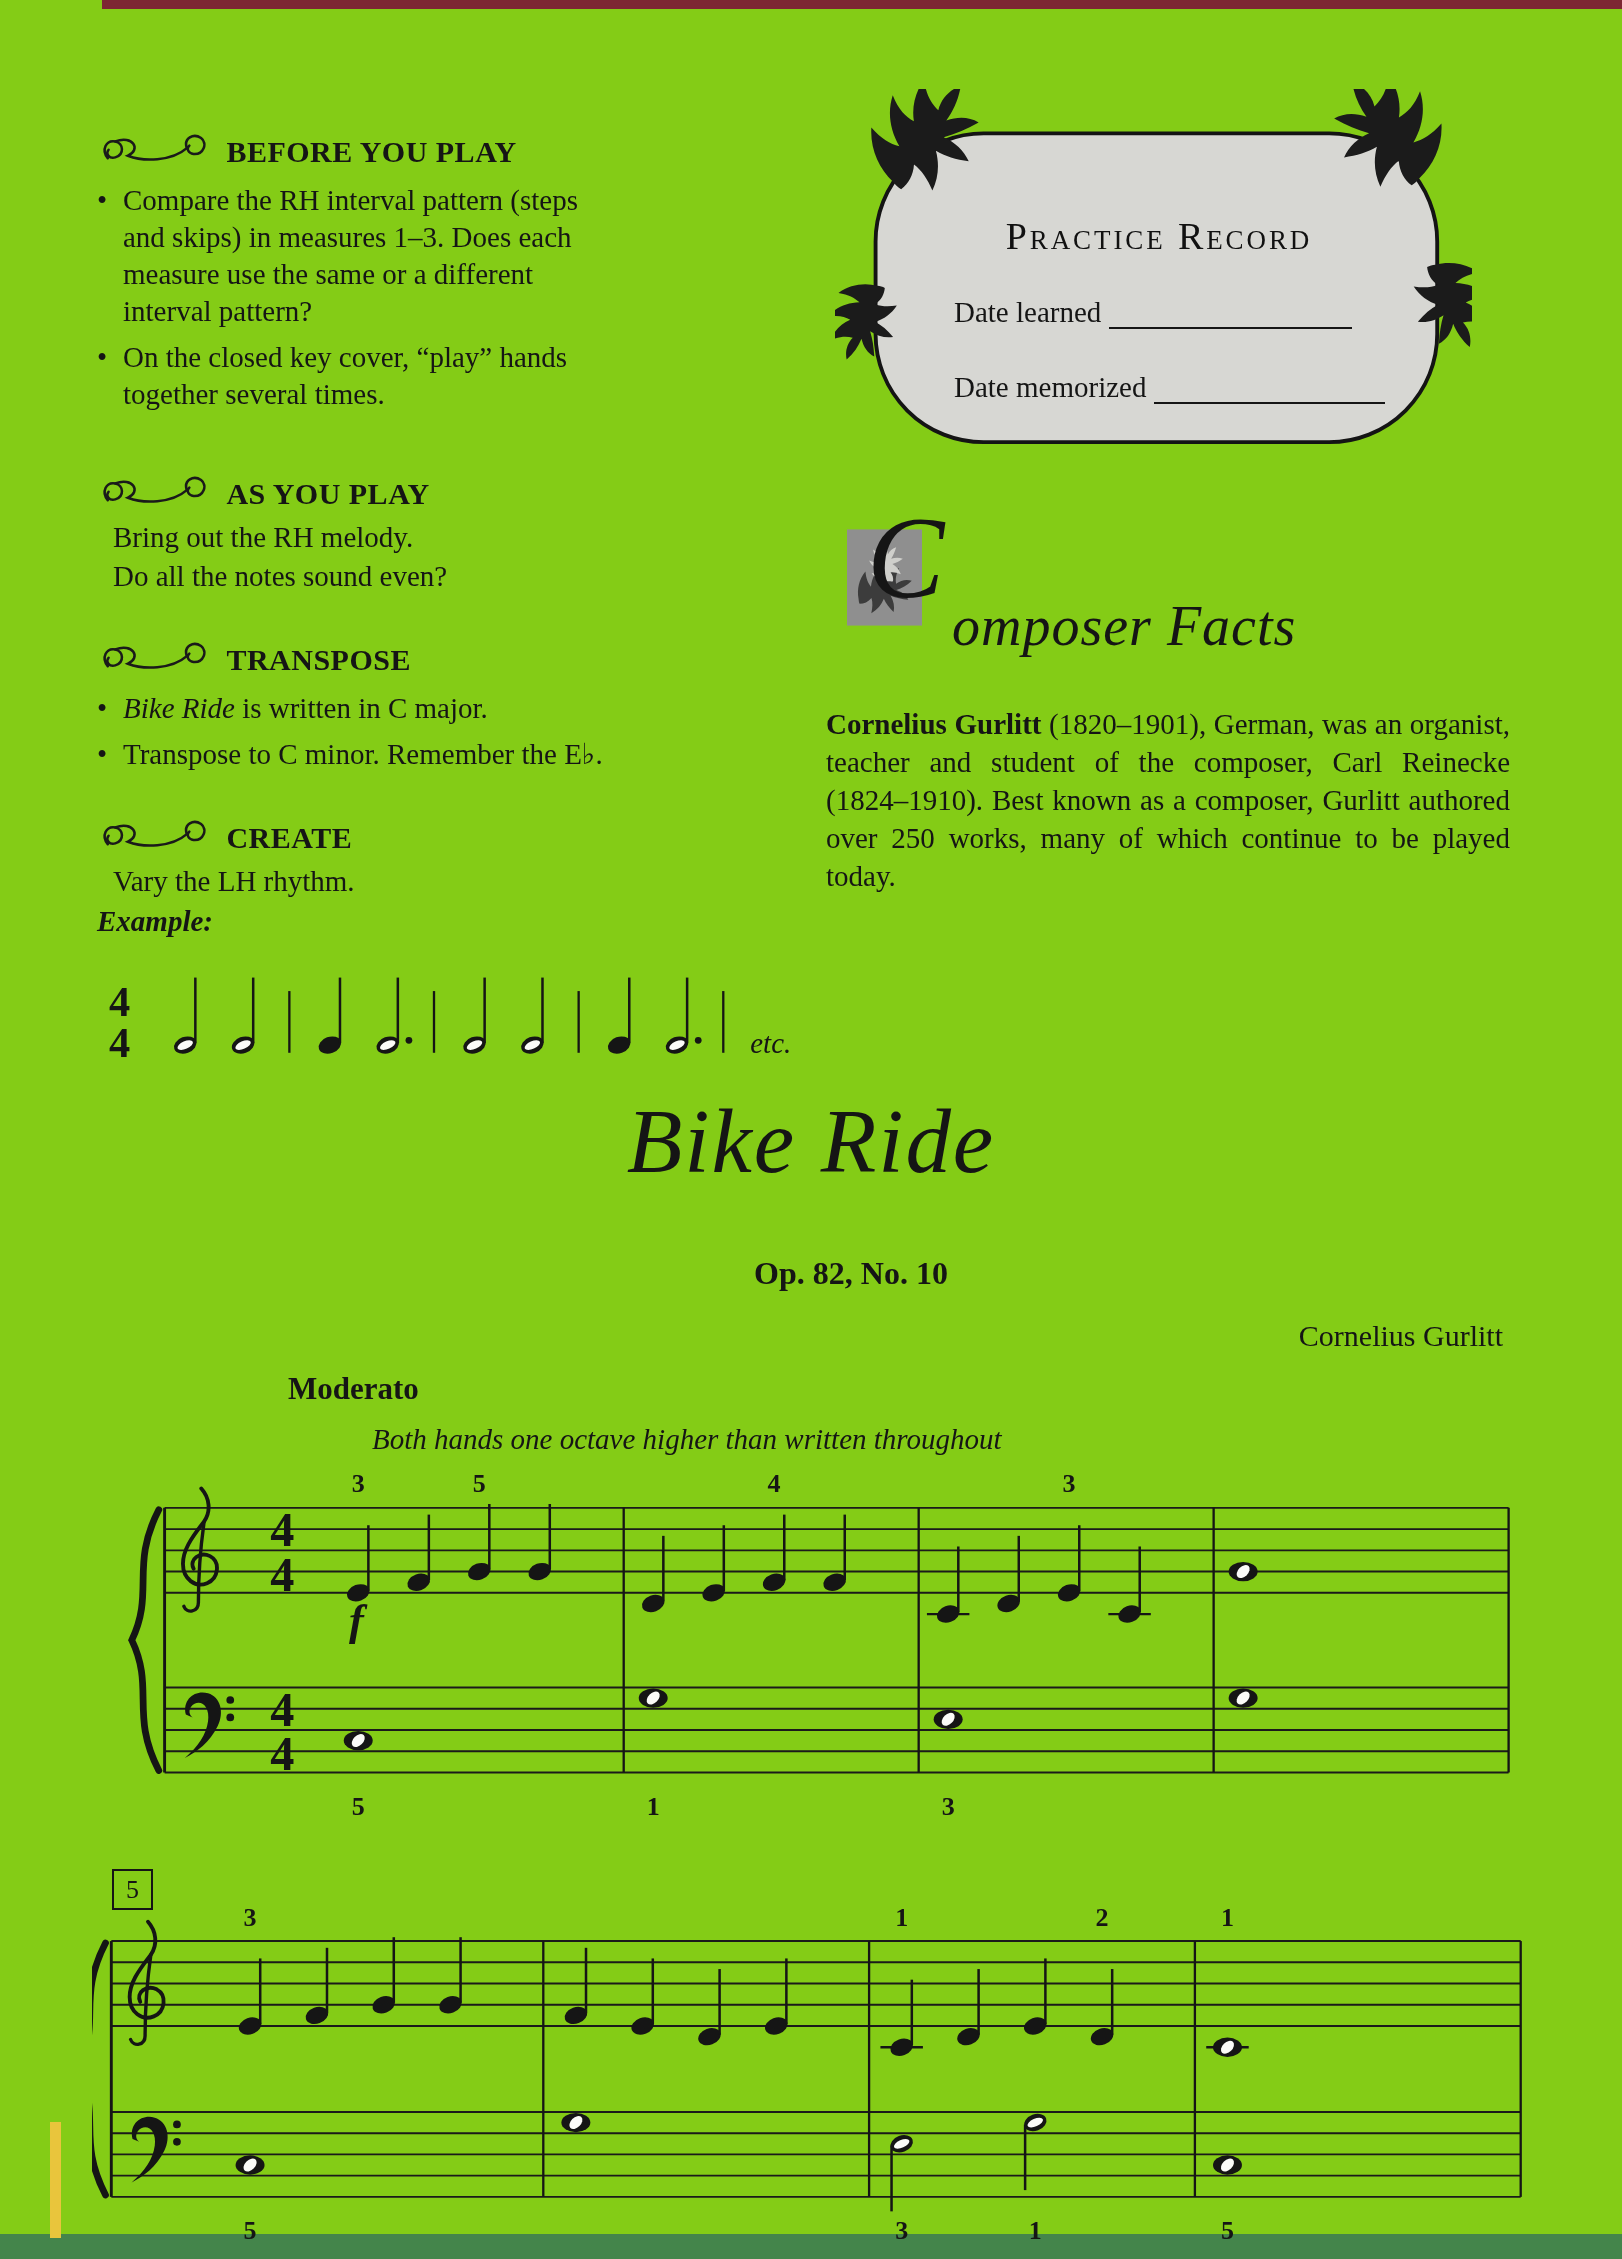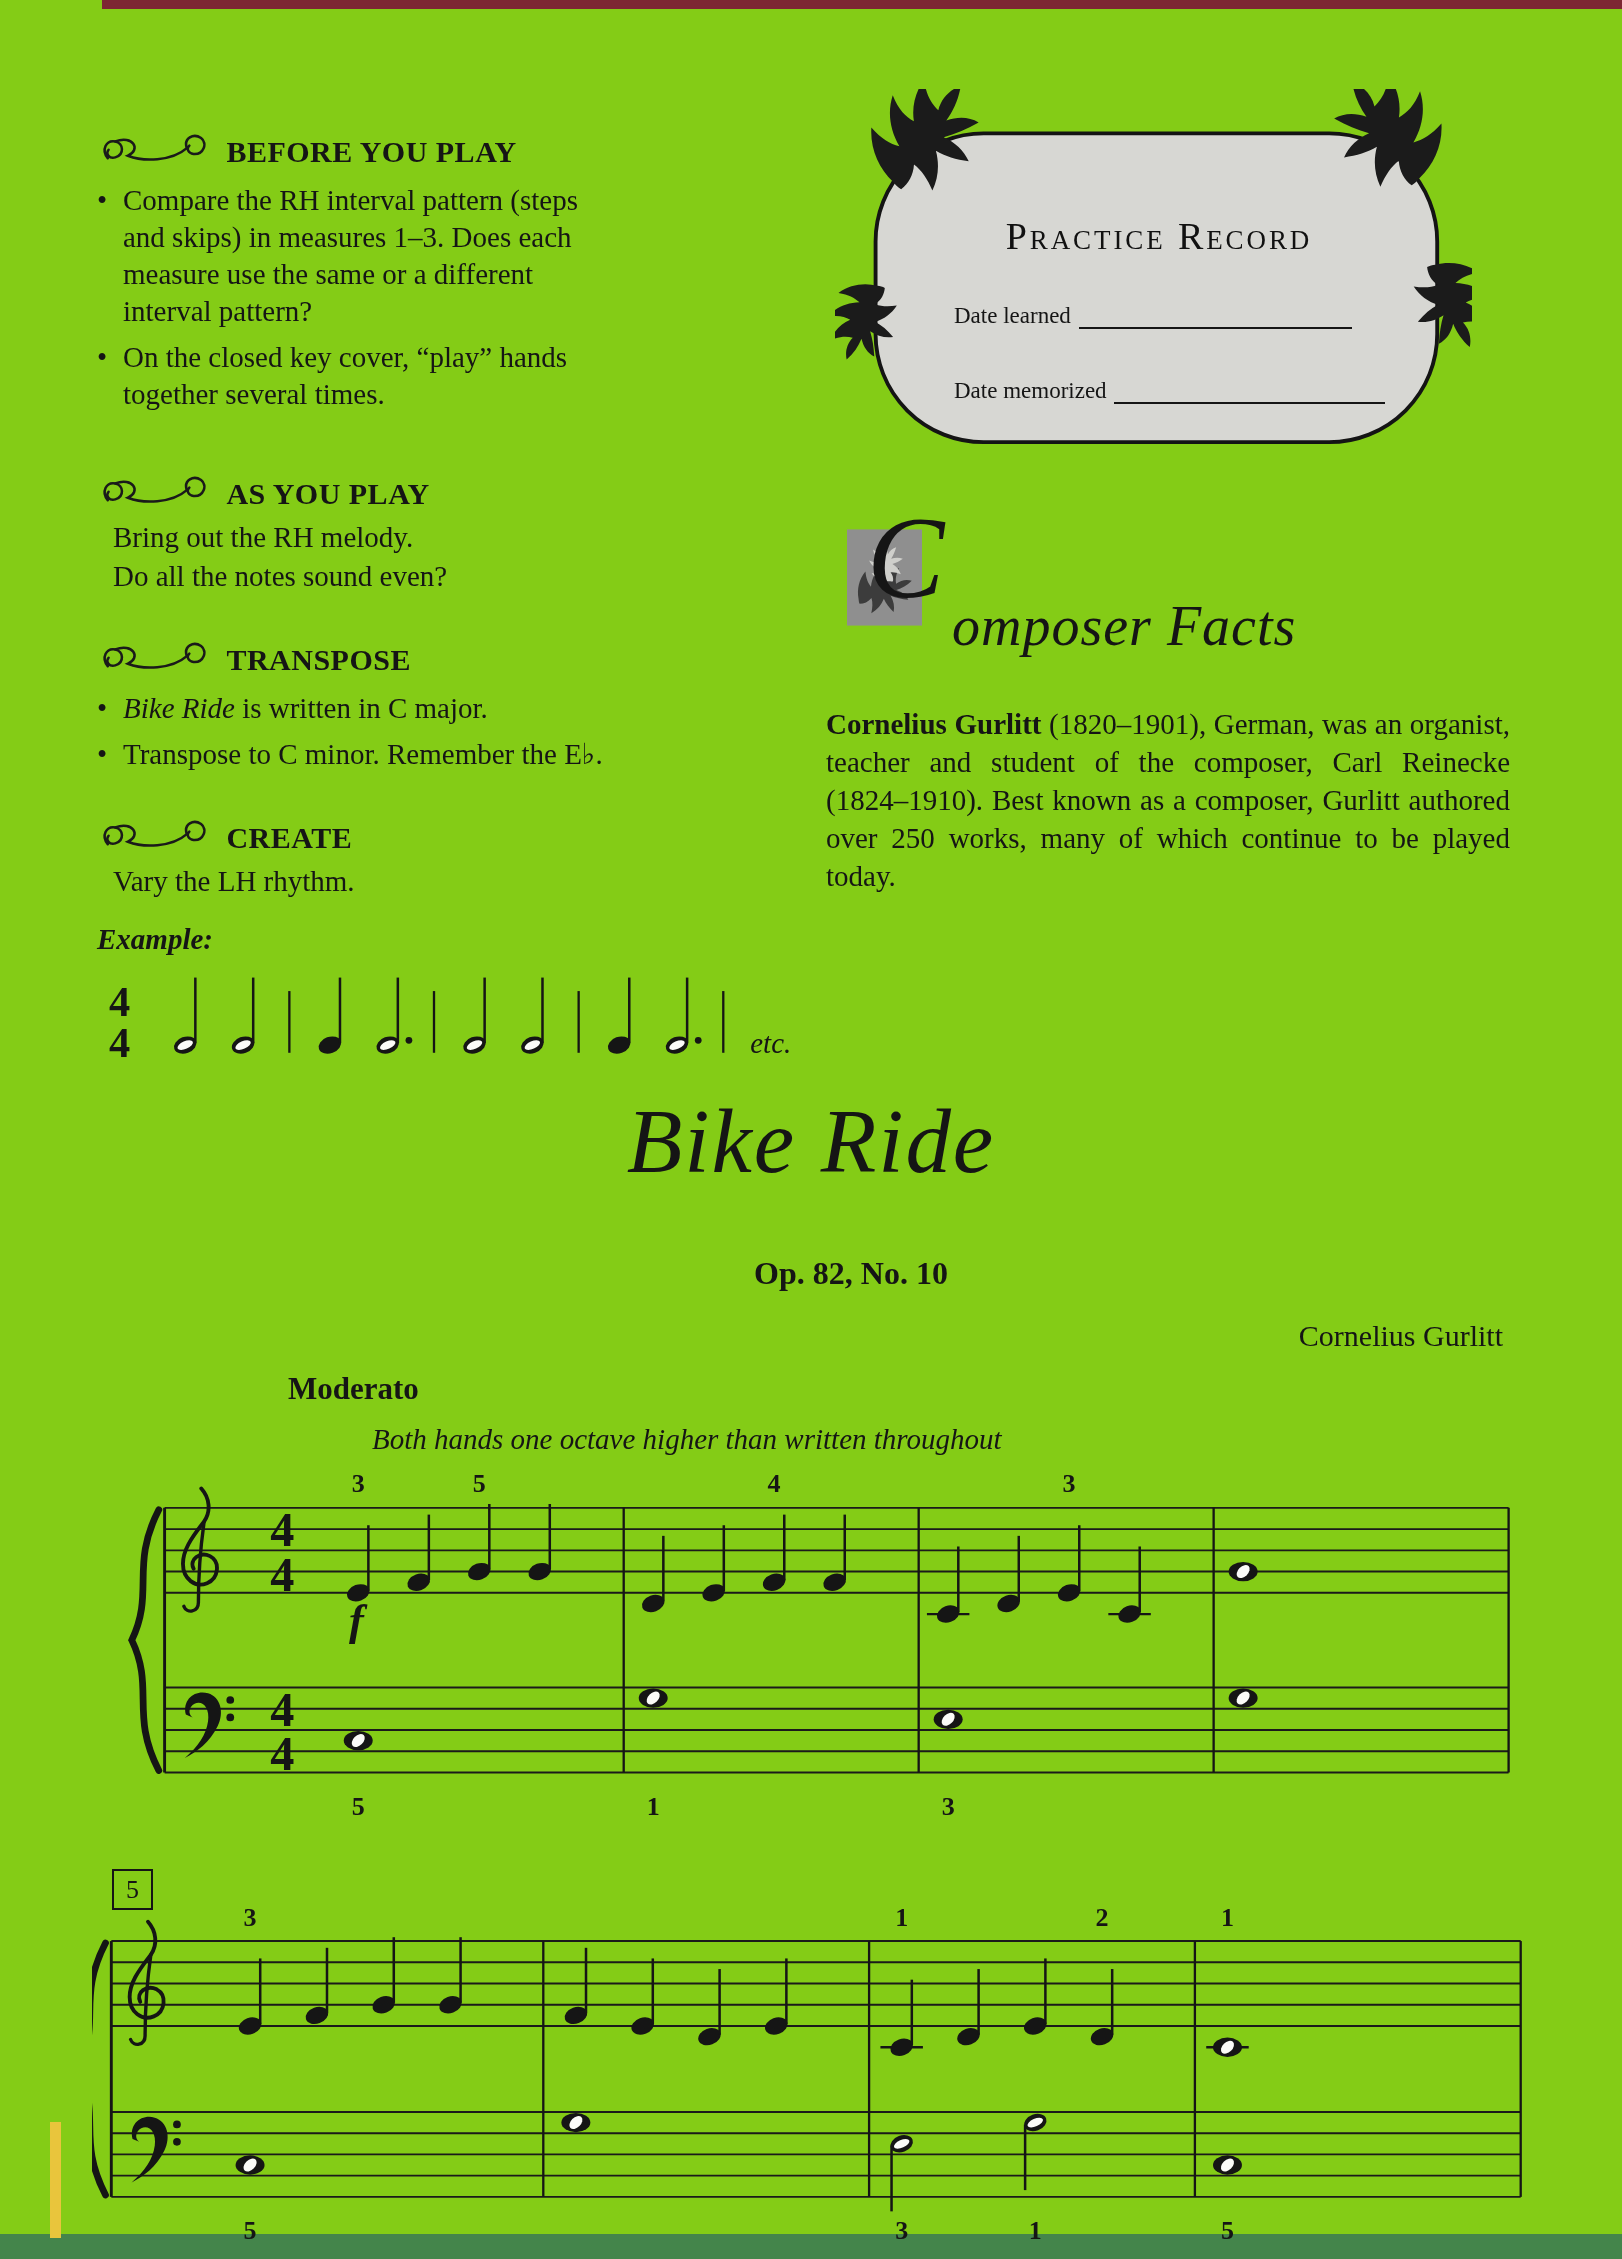--- a/index.html
+++ b/index.html
@@ -10,26 +10,26 @@
   .strip-top{position:absolute;left:102px;top:0;width:1520px;height:8.7px;}
   .strip-bottom{position:absolute;left:0;bottom:0;width:1622px;height:25px;}
   .strip-yellow{position:absolute;left:50px;top:2122px;width:10.6px;height:116px;}
   
   .heading{display:flex;align-items:center;gap:15.4px;font-weight:bold;font-size:30px;letter-spacing:0.5px;}
   .flourish{width:114px;height:37px;flex:0 0 auto;}
   .bullets{margin-top:11.6px;width:521px;font-size:29px;line-height:37px;}
   .bullet{display:flex;margin-top:9.7px;}
   .bullet .dot{width:26px;flex:0 0 auto;}
   .plain{font-size:29px;line-height:39px;margin-top:5.8px;margin-left:16px;}
-  .example-label{font-size:29px;font-weight:bold;font-style:italic;margin-top:22px;}
+  .example-label{font-size:29px;font-weight:bold;font-style:italic;margin-top:4px;}
   .italic{font-style:italic;}
   
   .pr-title{position:absolute;left:908px;top:214px;width:502px;text-align:center;
             font-variant:small-caps;font-size:38px;letter-spacing:2.9px;color:#111;}
-  .pr-row{position:absolute;display:flex;align-items:flex-end;font-size:23px;height:39px;}
+  .pr-row{position:absolute;display:flex;align-items:flex-end;font-size:29px;height:39px;}
   .pr-line{flex:1;border-bottom:2.1px solid #151515;margin-left:7.7px;height:35px;}
   
   .cf{position:absolute;left:828px;top:500px;width:695px;height:145px;}
   .cf-block{position:absolute;left:19.3px;top:29px;width:75px;height:97px;}
   .cf-C{position:absolute;left:39px;top:9.7px;font-size:116px;line-height:97px;font-style:italic;}
   .cf-rest{position:absolute;left:124px;top:58px;font-size:56px;font-style:italic;letter-spacing:1px;margin-top:36px;}
   .cf-body{position:absolute;left:826px;top:676px;width:684px;font-size:29px;line-height:38px;text-align:justify;}
   .bold{font-weight:bold;}
   
   .bike-title{position:absolute;left:0;top:1089px;width:1622px;text-align:center;

